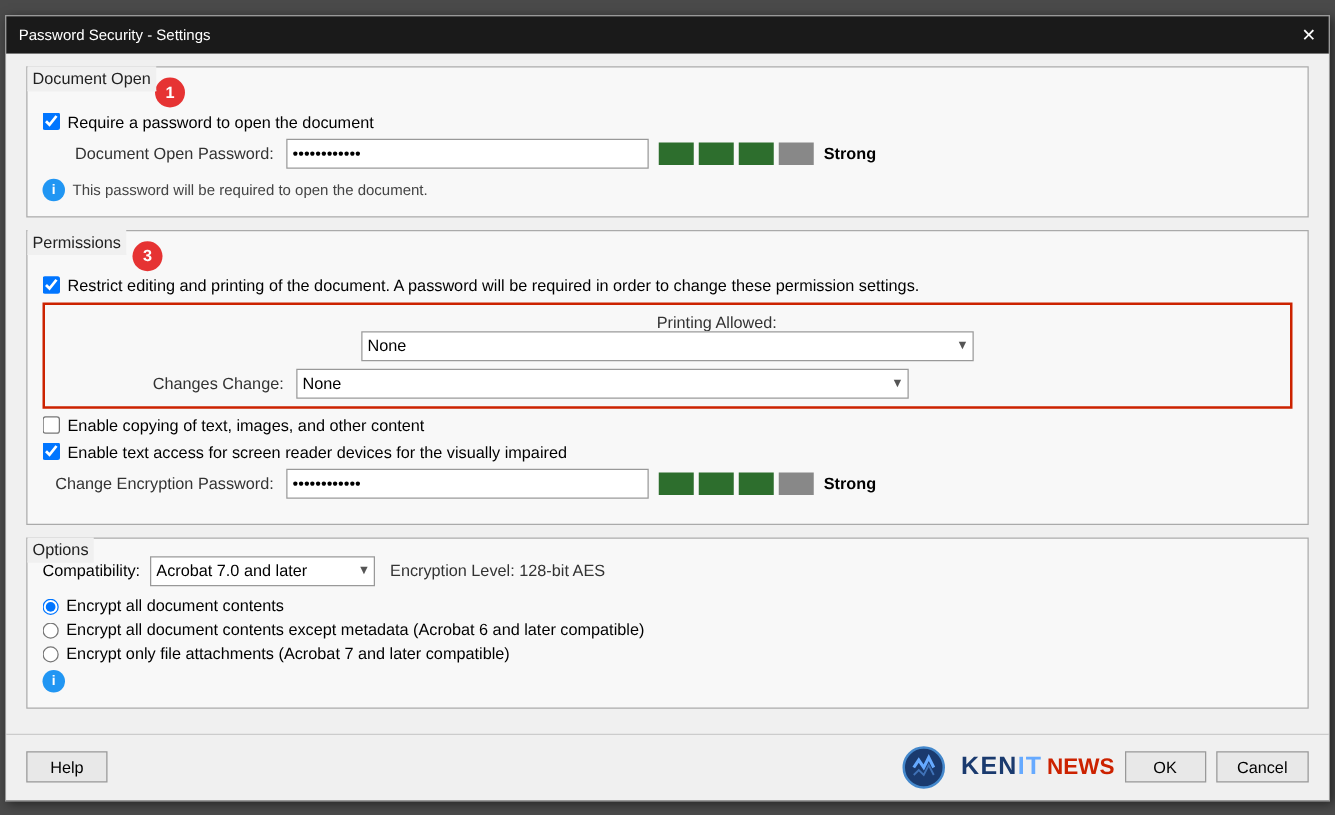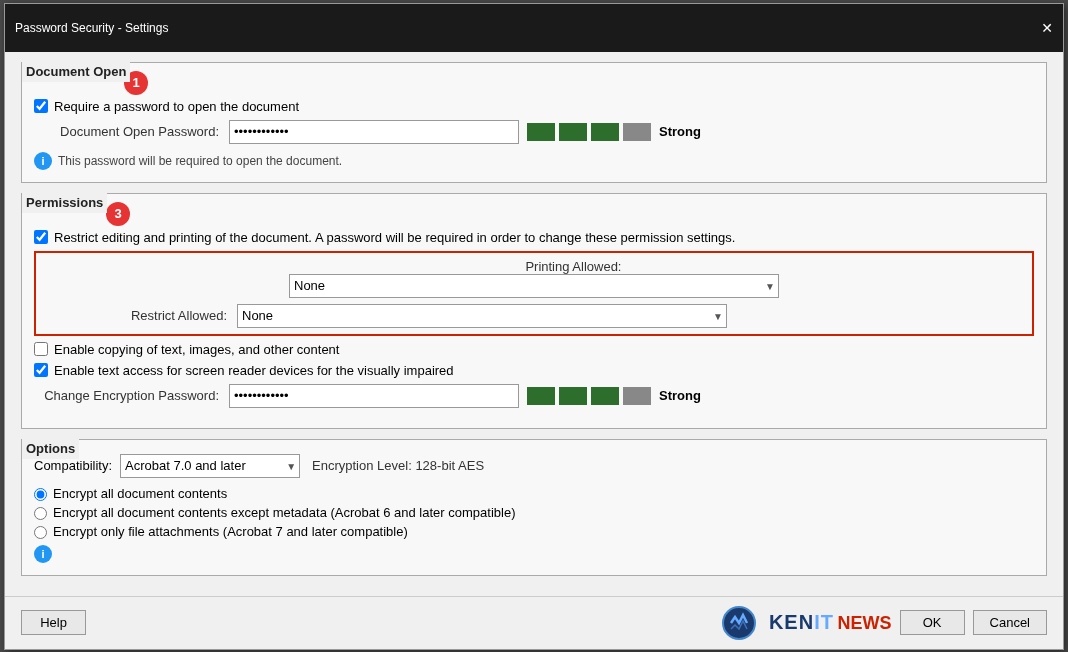--- a/index.html
+++ b/index.html
@@ -18,21 +18,21 @@
       width: 1060px;
       background: #f0f0f0;
       border: 1px solid #999;
       box-shadow: 2px 2px 8px rgba(0,0,0,0.5);
       display: flex;
       flex-direction: column;
     }
     .title-bar {
       background: #1a1a1a;
       color: white;
-      padding: 24px 10px;
+      padding: 6px 10px;
       display: flex;
       align-items: center;
       justify-content: space-between;
       height: 30px;
     }
     .title-bar-text {
       font-size: 12px;
     }
     .title-bar-close {
       color: white;
@@ -53,21 +53,21 @@
       padding: 8px 12px 12px 12px;
       background: #f8f8f8;
       position: relative;
     }
     .section-label {
       position: absolute;
       top: -1px;
       left: 0;
       background: #f0f0f0;
       padding: 2px 4px;
-      font-weight: 700;
+      font-weight: 400;
       font-size: 13px;
       color: #222;
       border-bottom: 1px solid #f0f0f0;
     }
     .section-inner {
       margin-top: 4px;
     }
     .checkbox-row {
       display: flex;
       align-items: center;
@@ -336,21 +336,21 @@
             <div class="dropdown-wrapper">
               <select class="select-field">
                 <option>None</option>
                 <option>Low Resolution (150 dpi)</option>
                 <option>High Resolution</option>
               </select>
               <span class="dropdown-arrow">▼</span>
             </div>
           </div>
           <div class="field-row" style="margin-bottom:0;">
-            <span class="field-label">Restrict Allowed:</span>
+            <span class="field-label">Changes Change:</span>
             <div class="dropdown-wrapper">
               <select class="select-field">
                 <option>None</option>
                 <option>Inserting, deleting, and rotating pages</option>
                 <option>Filling in form fields and signing</option>
                 <option>Commenting, filling in form fields, and signing</option>
                 <option>Any except extracting pages</option>
               </select>
               <span class="dropdown-arrow">▼</span>
             </div>

